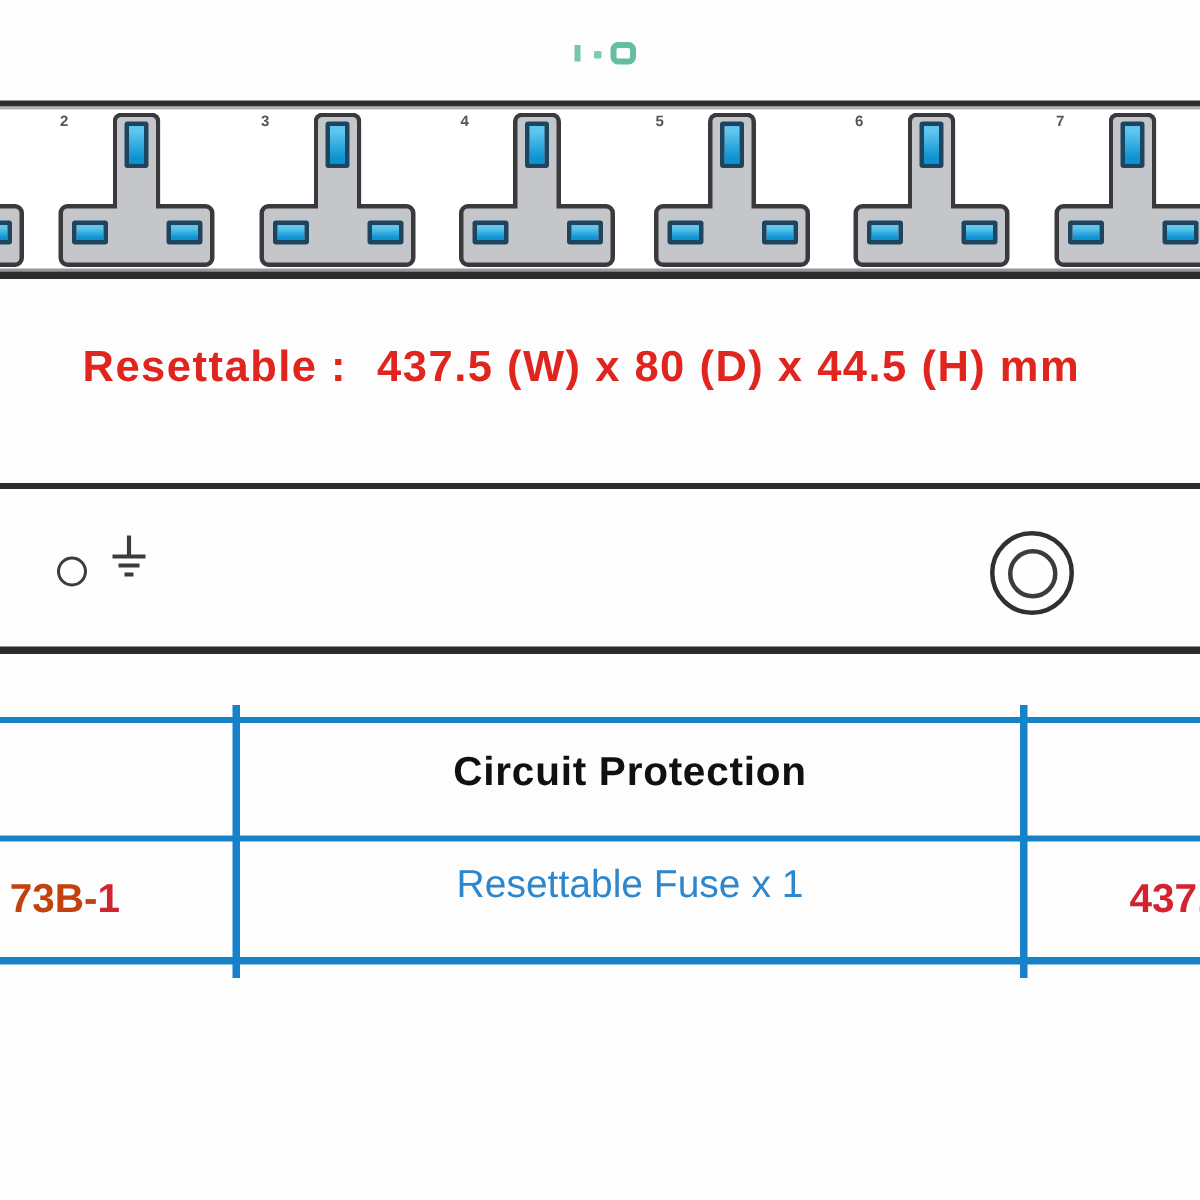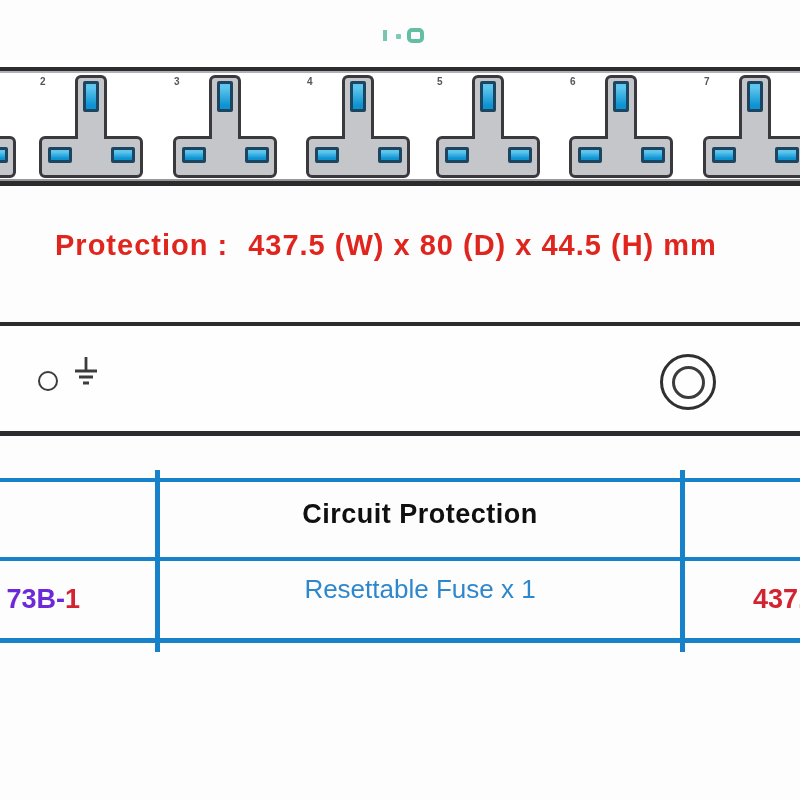--- a/index.html
+++ b/index.html
@@ -78,21 +78,21 @@
   .tbl-h-top{top:478px;height:4px;}
   .tbl-h-mid{top:557px;height:4px;}
   .tbl-h-bot{top:638px;height:5px;}
   .tbl-vline{position:absolute;top:470px;width:5px;height:182px;background:#1781c9;}
   .tbl-v1{left:155px;} .tbl-v2{left:680px;}
   .cell{position:absolute;display:flex;align-items:center;}
   .cell-header-cp{left:160px;top:482px;width:520px;height:65px;justify-content:center;
     font-size:27px;font-weight:bold;letter-spacing:.5px;color:#101010;}
   .cell-model{left:-8px;top:561px;width:88px;height:77px;justify-content:flex-end;
     font-size:27px;font-weight:bold;white-space:nowrap;}
-  .cell-model .model-blue{color:#6d28d9;}
+  .cell-model .model-blue{color:#c2410c;}
   .cell-model .model-red{color:#d32230;}
   .cell-protection{left:160px;top:561px;width:520px;height:56px;justify-content:center;
     font-size:26px;color:#2e87cc;}
   .cell-dim{left:685px;top:561px;width:130px;height:77px;justify-content:flex-start;
     padding-left:68px;box-sizing:border-box;font-size:27px;font-weight:bold;color:#d32230;white-space:nowrap;}
 </style>
 </head>
 <body>
 
 <div class="logo-mark">
@@ -166,21 +166,21 @@
     <div class="sock-base"></div>
     <div class="sock-patch"></div>
     <div class="slot-v"></div>
     <div class="slot-h sl"></div>
     <div class="slot-h sr"></div>
   </div>
 
 </div>
 
 <div class="dimension-line">
-  <span class="dim-label">Protection :</span><span class="dim-value">437.5 (W) x 80 (D) x 44.5 (H) mm</span>
+  <span class="dim-label">Resettable :</span><span class="dim-value">437.5 (W) x 80 (D) x 44.5 (H) mm</span>
 </div>
 
 <div class="rear-panel">
   <div class="screw-hole"></div>
   <svg class="earth-icon" width="30" height="38" viewBox="0 0 30 38">
     <path d="M15 3 V 17 M4 17 H26 M8 23 H22 M12 29 H18" stroke="#3c3c3c" stroke-width="2.8" fill="none"></path>
   </svg>
   <div class="power-inlet-outer"></div>
   <div class="power-inlet-inner"></div>
 </div>

